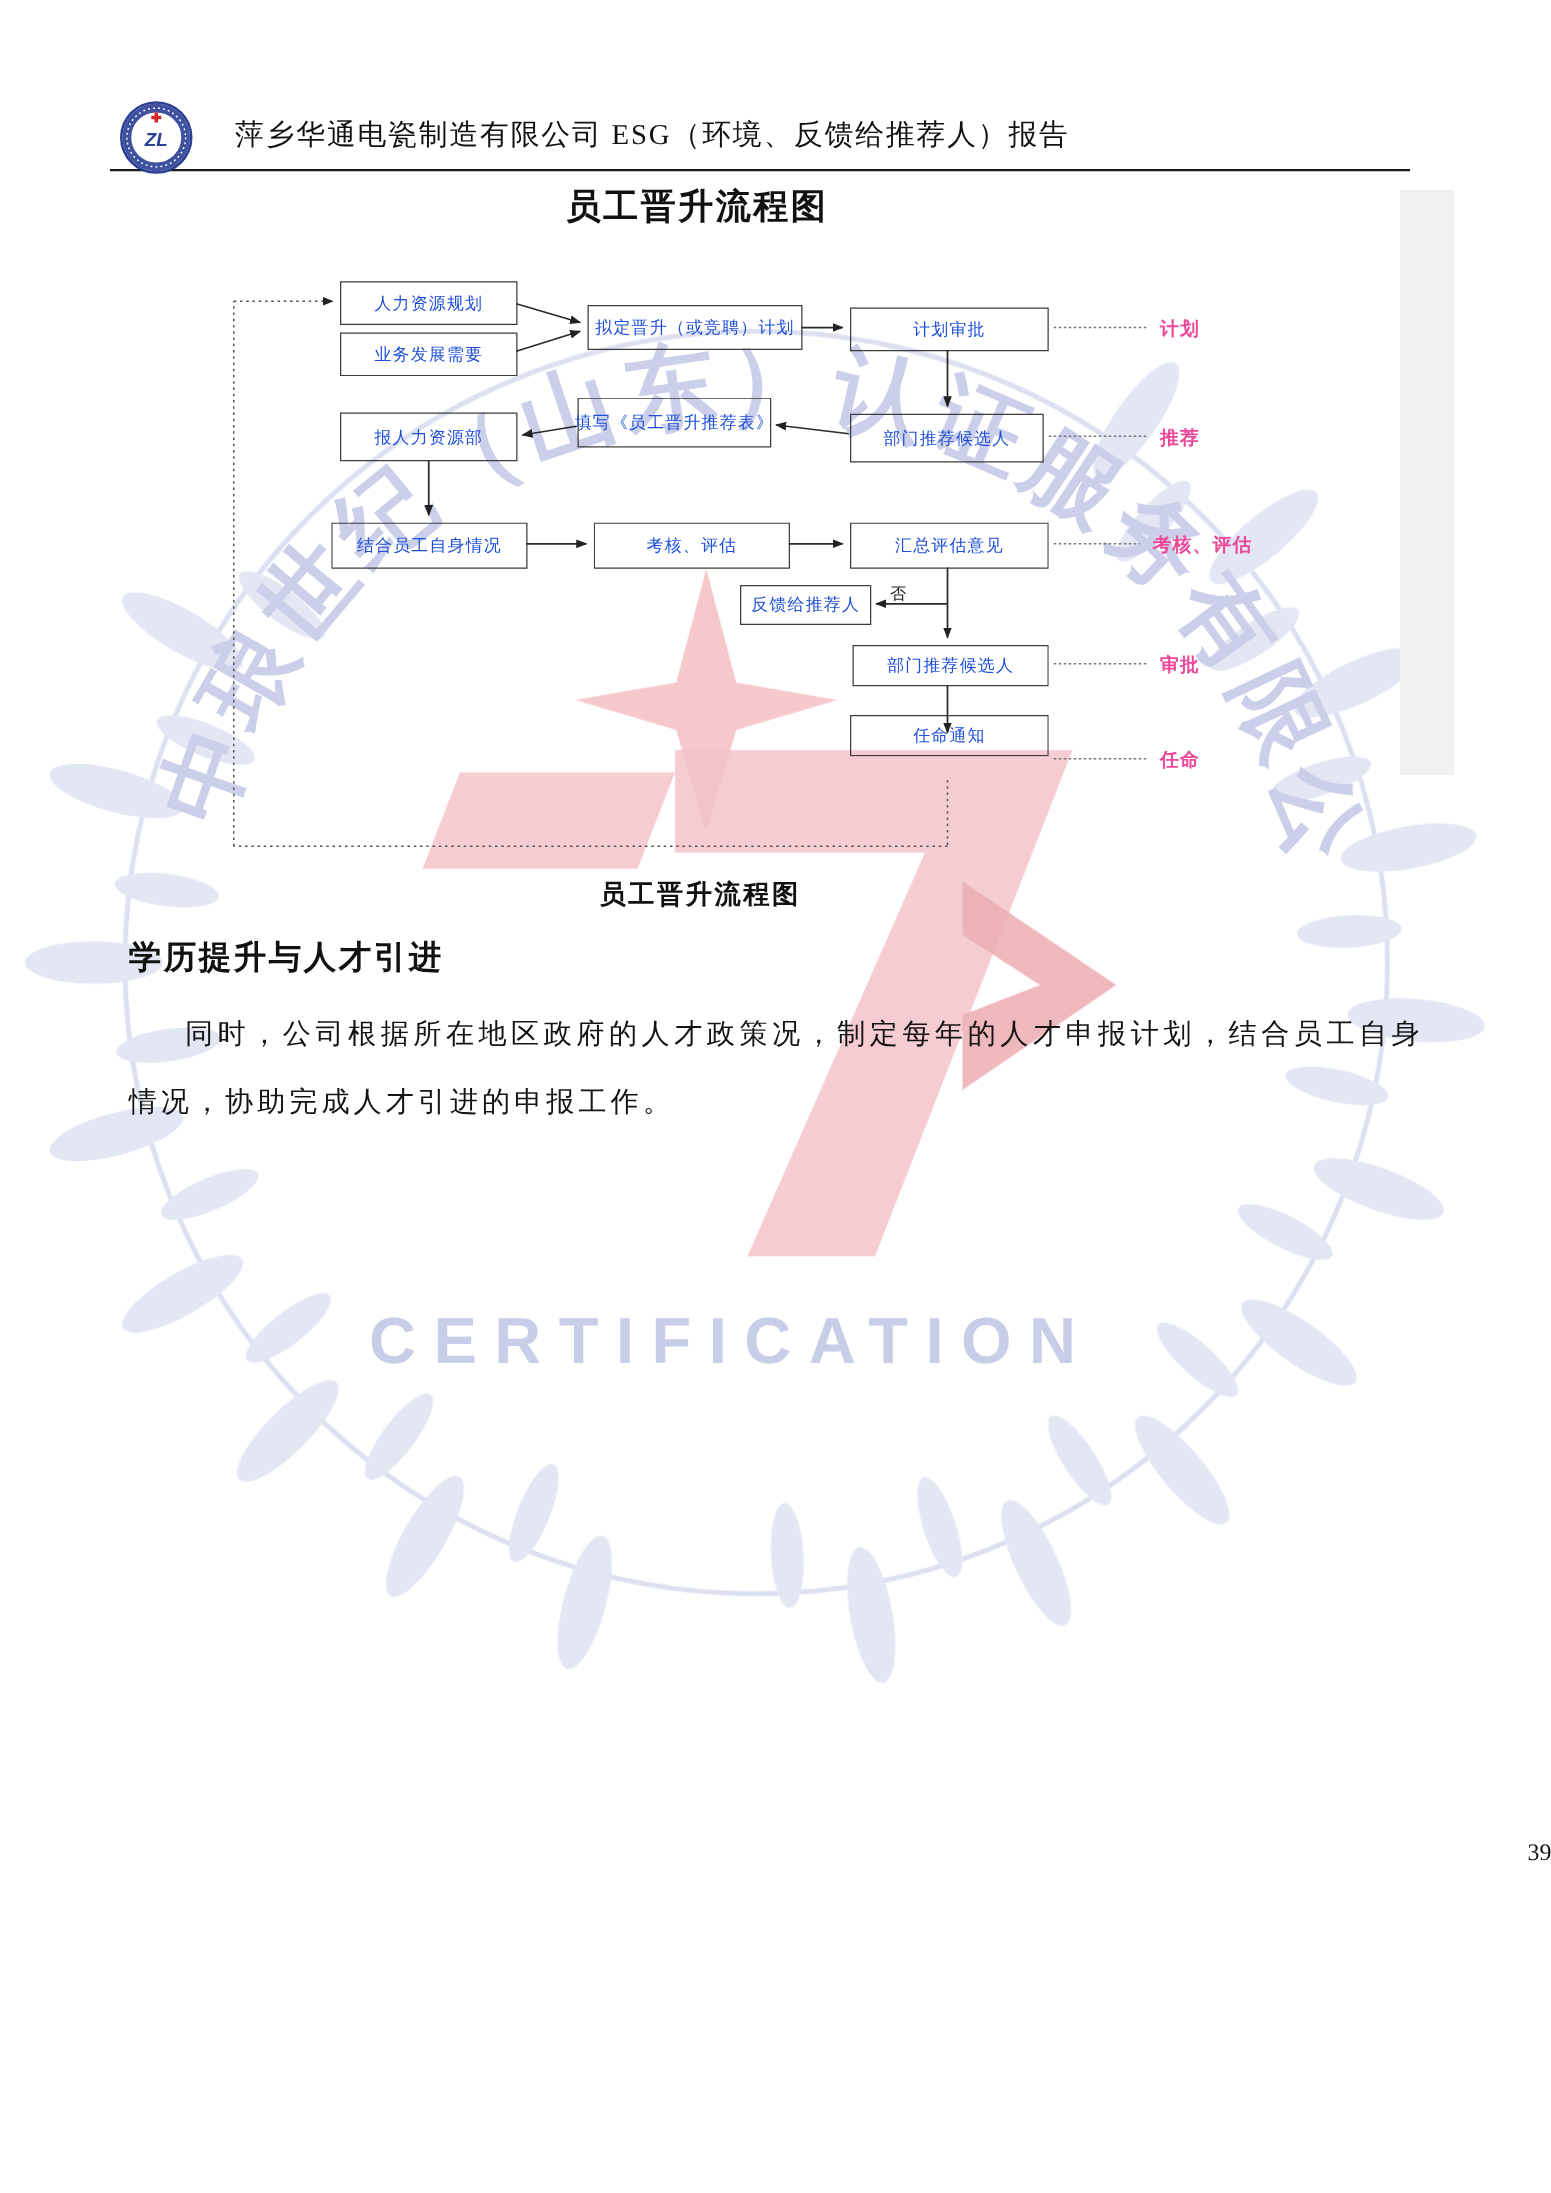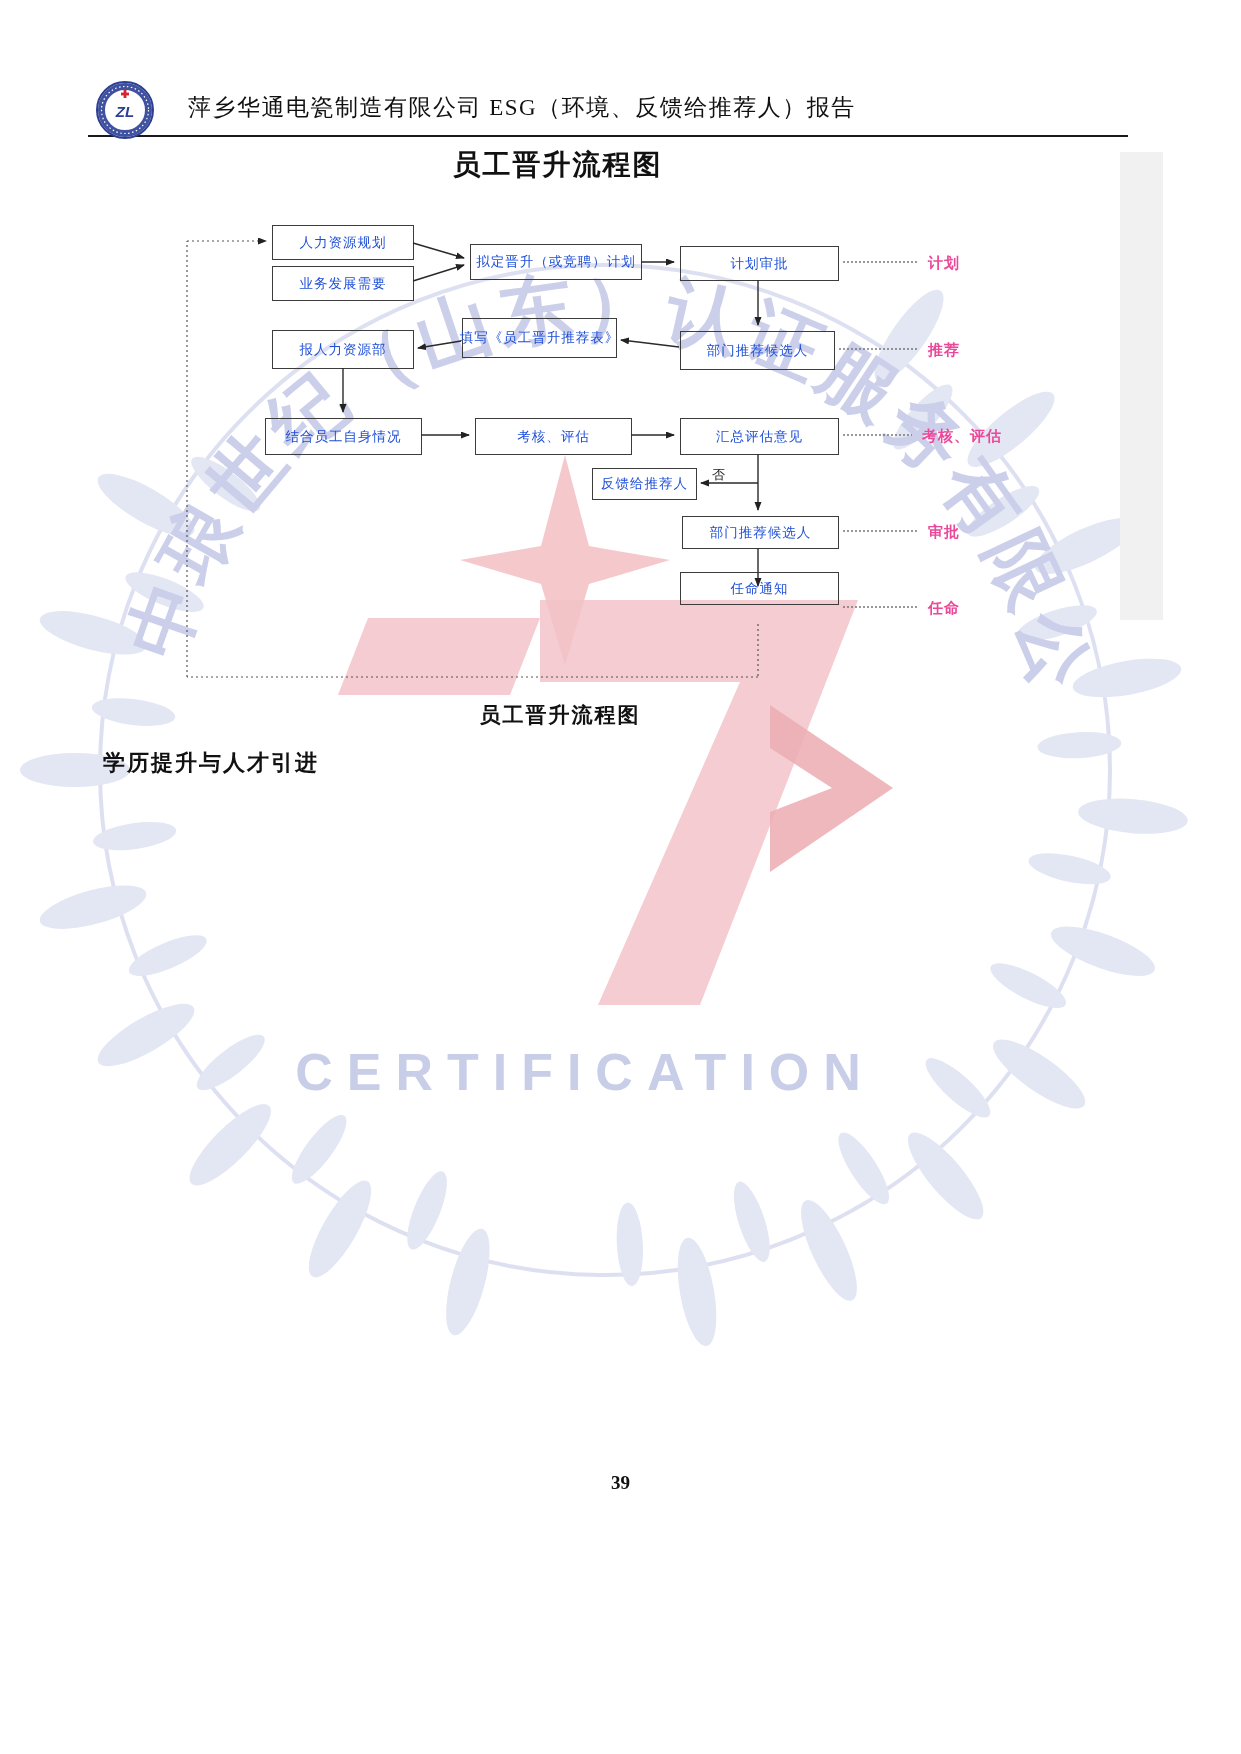--- a/index.html
+++ b/index.html
@@ -33,29 +33,29 @@
   }
   .no-label{position:absolute;z-index:2;font-size:13px;color:#222;}
   #fc-lines{position:absolute;left:0;top:0;z-index:2;pointer-events:none;}
   .fc-caption{
     position:absolute;left:0;top:701px;width:1120px;text-align:center;z-index:2;
     font-size:21px;font-weight:bold;letter-spacing:2px;color:#111;
   }
   
   .sec-heading{
     position:absolute;left:103px;top:748px;z-index:2;
-    font-size:22px;font-weight:bold;letter-spacing:2px;color:#111;
+    font-size:26px;font-weight:bold;letter-spacing:2px;color:#111;
   }
   .body-text{position:absolute;left:103px;top:799px;width:1036px;z-index:2;}
   .body-text p{
     margin:0 0 11px 0;font-size:22.5px;line-height:55px;letter-spacing:3.2px;
     text-align:justify;text-indent:2em;color:#141414;
   }
   
-  .page-num{position:absolute;left:0;top:1472px;width:1241px;text-align:center;z-index:2;font-size:19px;color:#111;font-weight:bold;}
+  .page-num{position:absolute;left:0;top:1472px;width:1241px;text-align:right;z-index:2;font-size:19px;color:#111;}
 </style>
 </head>
 <body>
 
 <svg id="wm" width="1241" height="1754" viewBox="0 0 1241 1754">
   <defs>
     <path id="wmArc" d="M 178 664 A 440 440 0 0 1 1035 679" fill="none"></path>
   </defs>
   <g opacity="0.95">
     <circle cx="605" cy="770" r="505" fill="none" stroke="#dcdff1" stroke-width="4"></circle>
@@ -192,15 +192,16 @@
     <line x1="758" y1="677" x2="187" y2="677"></line>
     <line x1="187" y1="677" x2="187" y2="241"></line>
     <line x1="187" y1="241" x2="266" y2="241" marker-end="url(#arw)"></line>
   </g>
 </svg>
 
 <div class="fc-caption">员工晋升流程图</div>
 
 <div class="sec-heading">学历提升与人才引进</div>
 <div class="body-text">
+  <p>同时，公司根据所在地区政府的人才政策况，制定每年的人才申报计划，结合员工自身情况，协助完成人才引进的申报工作。</p>
 </div>
 
 <div class="page-num">39</div>
 
 </body></html>

